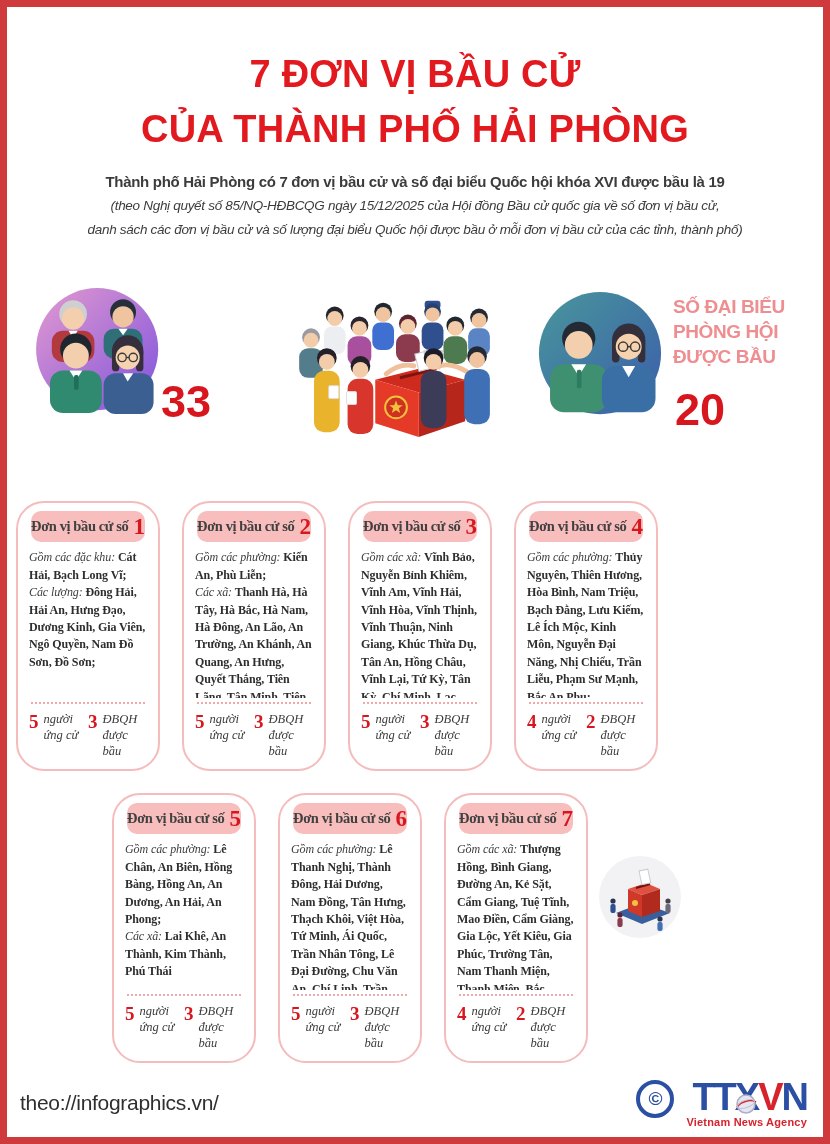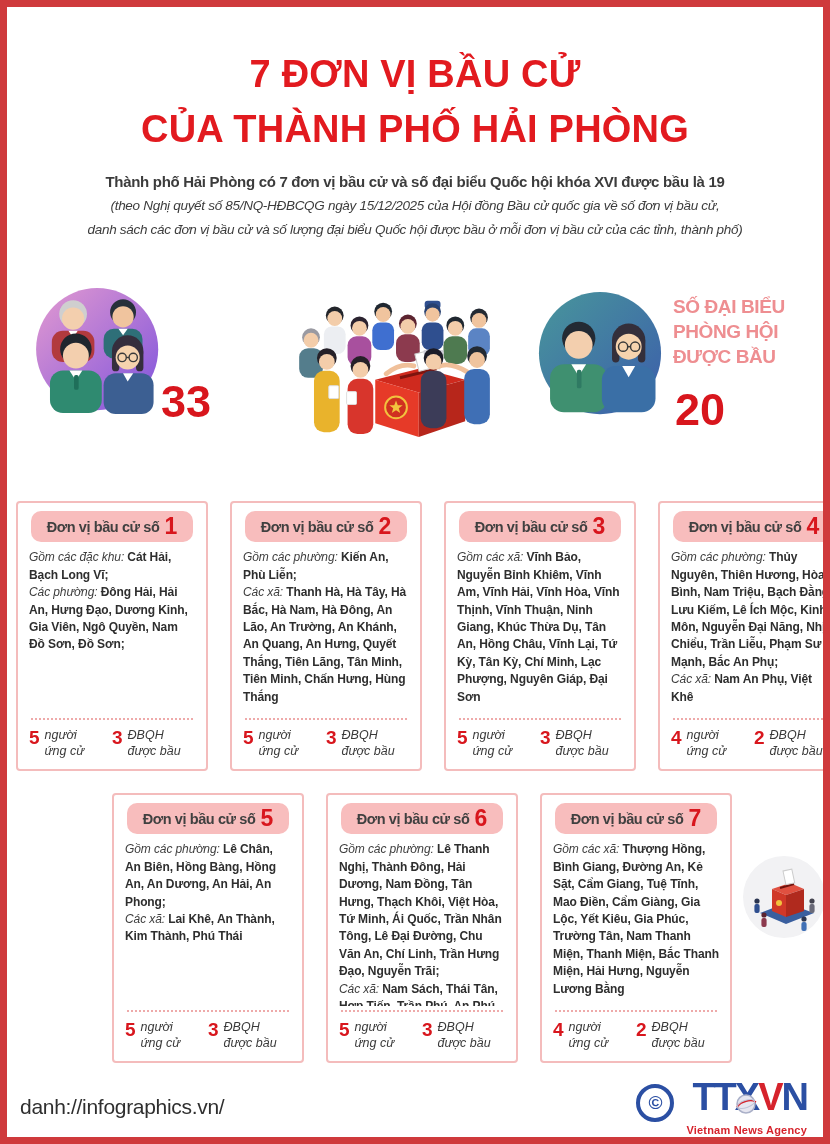--- a/index.html
+++ b/index.html
@@ -38,23 +38,23 @@
     position:absolute; font-weight:800; color:#d8161d; font-size:45px; line-height:1;
   }
   .stat-value.left{ left:154px; top:108px; }
   .stat-value.right{ left:668px; top:116px; }
   
   .row{ display:flex; gap:22px; }
   .row1{ padding-left:9px; margin-top:24px; }
   .row2{ padding-left:105px; margin-top:22px; }
   .row-cards{ display:flex; gap:22px; }
   .unit-card{
-    width:192px; height:270px; box-sizing:border-box; flex:0 0 auto;
-    background:#fff; border:2px solid #f4bcbc; border-radius:4px;
-    padding:8px 11px 10px; display:flex; flex-direction:column;
+    width:144px; height:270px; box-sizing:border-box; flex:0 0 auto;
+    background:#fff; border:2px solid #f4bcbc; border-radius:28px;
+    padding:8px 11px 10px; display:flex; flex-direction:column;font-family:Liberation Serif, serif;
   }
   .pill{
     background:#f8bdbd; border-radius:10px; padding:4px 2px; margin:0 2px 7px;
     display:flex; align-items:center; justify-content:center; gap:5px;
   }
   .pill-text{ font-size:14.5px; font-weight:bold; color:#404040; letter-spacing:-0.4px; white-space:nowrap; }
   .pill-num{ font-size:23px; font-weight:800; color:#d8161d; line-height:1; }
   .card-body{
     flex:1 1 auto; overflow:hidden; font-size:12px; line-height:1.45;
     color:#2e2e2e; letter-spacing:-0.1px;
@@ -77,21 +77,21 @@
   .copyright-circle{
     width:30px; height:30px; border:4px solid #2b4fa3; border-radius:50%;
     color:#2b4fa3; font-weight:bold; font-size:19px; display:flex;
     align-items:center; justify-content:center; margin-top:-8px;
   }
   .ttxvn{ position:relative; text-align:right; }
   .ttxvn-letters{ font-size:38px; font-weight:800; letter-spacing:-2px; line-height:0.95; }
   .ttxvn-blue{ color:#2b4fa3; }
   .ttxvn-red{ color:#d6232c; }
   .globe{ position:absolute; right:48px; top:12px; }
-  .agency{ font-size:11px; font-weight:bold; color:#d6232c; margin-top:8px; letter-spacing:0.2px; }
+  .agency{ font-size:11px; font-weight:bold; color:#d6232c; margin-top:0px; letter-spacing:0.2px; }
 </style>
 </head>
 <body>
 
 <div class="page">
 
   <div class="hero">
     <h1>
       <span>7 ĐƠN VỊ BẦU CỬ</span><br>
       <span>CỦA THÀNH PHỐ HẢI PHÒNG</span>
@@ -263,21 +263,21 @@
   </div>
 
   <div class="row row1" id="row1">
       <div class="unit-card">
         <div class="pill">
           <span class="pill-text">Đơn vị bầu cử số</span>
           <span class="pill-num">1</span>
         </div>
         <div class="card-body">
           <div class="seg"><span class="seg-label">Gồm các đặc khu: </span><span class="seg-names">Cát Hải, Bạch Long Vĩ;</span></div>
-          <div class="seg"><span class="seg-label">Các phường: </span><span class="seg-names">Đông Hải, Hải An, Hưng Đạo, Dương Kinh, Gia Viên, Ngô Quyền, Nam Đồ Sơn, Đồ Sơn;</span></div>
+          <div class="seg"><span class="seg-label">Các lượng: </span><span class="seg-names">Đông Hải, Hải An, Hưng Đạo, Dương Kinh, Gia Viên, Ngô Quyền, Nam Đồ Sơn, Đồ Sơn;</span></div>
         </div>
         <div class="divider"></div>
         <div class="card-stats">
           <div class="stat">
             <span class="stat-num">5</span>
             <span class="stat-lbl">người<br>ứng cử</span>
           </div>
           <div class="stat">
             <span class="stat-num">3</span>
             <span class="stat-lbl">ĐBQH<br>được bầu</span>
@@ -437,21 +437,21 @@
           <rect x="59.4" y="67" width="5.2" height="9" rx="2" fill="#3f6fb5"></rect>
         </g>
       <g>
           <circle cx="70" cy="46" r="2.6" fill="#444450"></circle>
           <rect x="67.4" y="49" width="5.2" height="9" rx="2" fill="#6a6a78"></rect>
         </g>
     </svg>
   </div>
 
   <div class="footer">
-    <a class="site-url" href="#">danh://infographics.vn/</a>
+    <a class="site-url" href="#">theo://infographics.vn/</a>
     <div class="logo-row">
       <div class="copyright-circle">©</div>
       <div class="ttxvn">
         <div class="ttxvn-letters">
           <span class="ttxvn-blue">TTX</span><span class="ttxvn-red">V</span><span class="ttxvn-blue">N</span>
         </div>
         <svg class="globe" viewBox="0 0 26 26" width="26" height="26">
           <circle cx="13" cy="13" r="9" fill="#e6e6f0" stroke="#aab0c8" stroke-width="1.5"></circle>
           <path d="M4,16 C8,10 18,8 23,11" fill="none" stroke="#d6232c" stroke-width="1.6"></path>
           <ellipse cx="13" cy="13" rx="9" ry="3.6" fill="none" stroke="#c0c4d8" stroke-width="1" transform="rotate(-18 13 13)"></ellipse>

